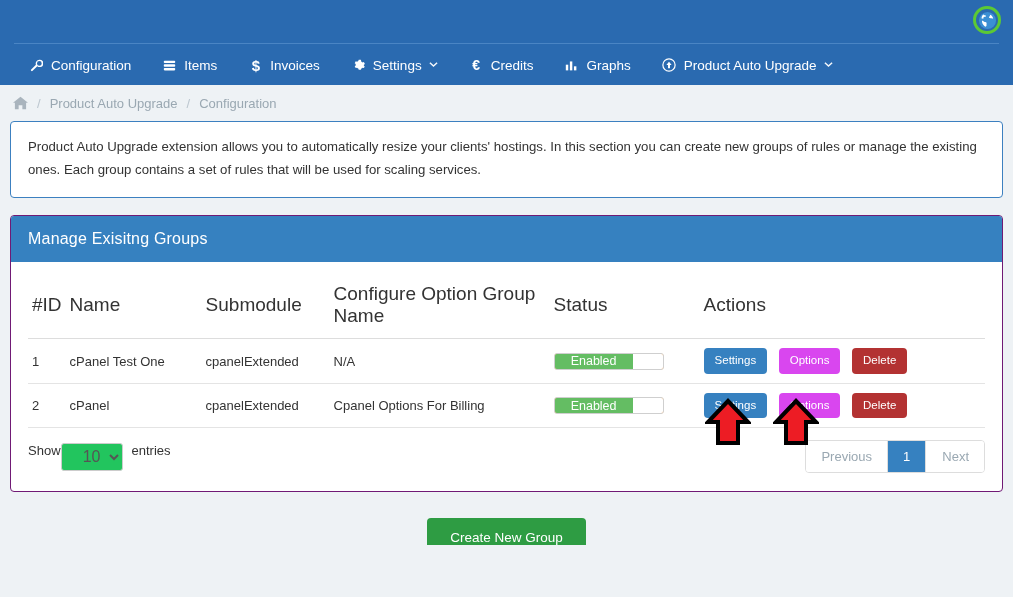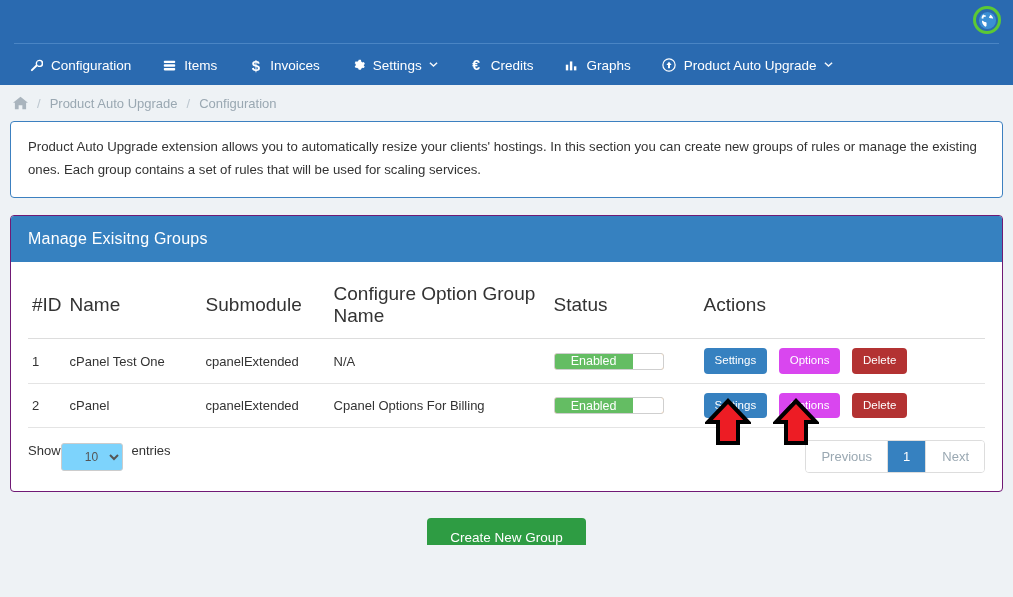--- a/index.html
+++ b/index.html
@@ -198,25 +198,25 @@
   }
   .show-entries {
     display: flex;
     font-size: 13px;
     color: #333;
   }
   .show-entries .lbl { margin: 0 9px; }
   .sel-wrap { position: relative; display:inline-block; }
   select.entries {
     width: 62px; height: 28px;
-    font-size: 12px;
+    font-size: 16px;
     font-family: "Liberation Sans", sans-serif;
     border: 1px solid #cccccc;
     border-radius: 3px;
-    background: #7dd3fc;
+    background: #22c55e;
     color: #555;
     text-align: center;
     padding-left: 12px;
   }
 
   .pager {
     display: flex;
     border: 1px solid #dddddd;
     border-radius: 4px;
     overflow: hidden;

